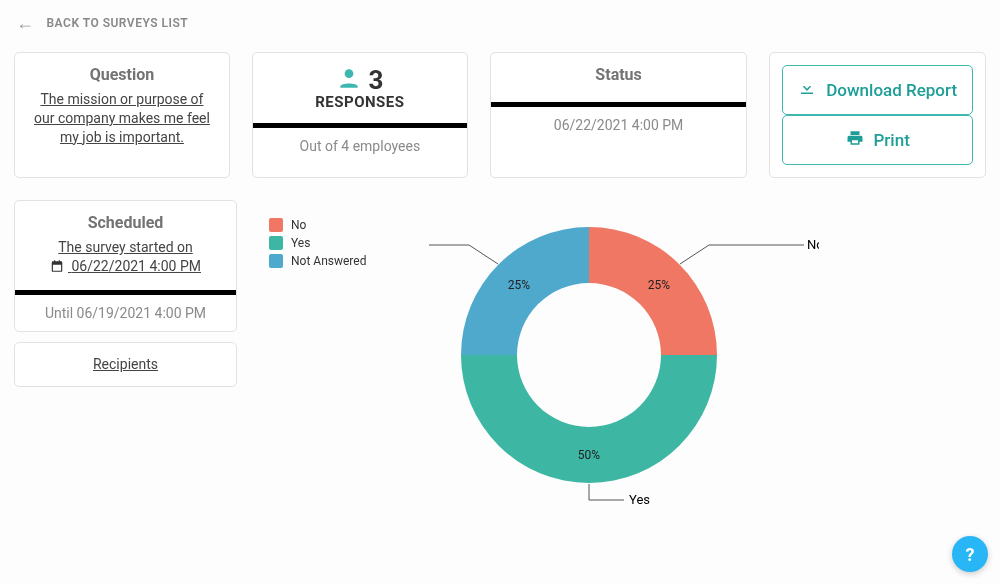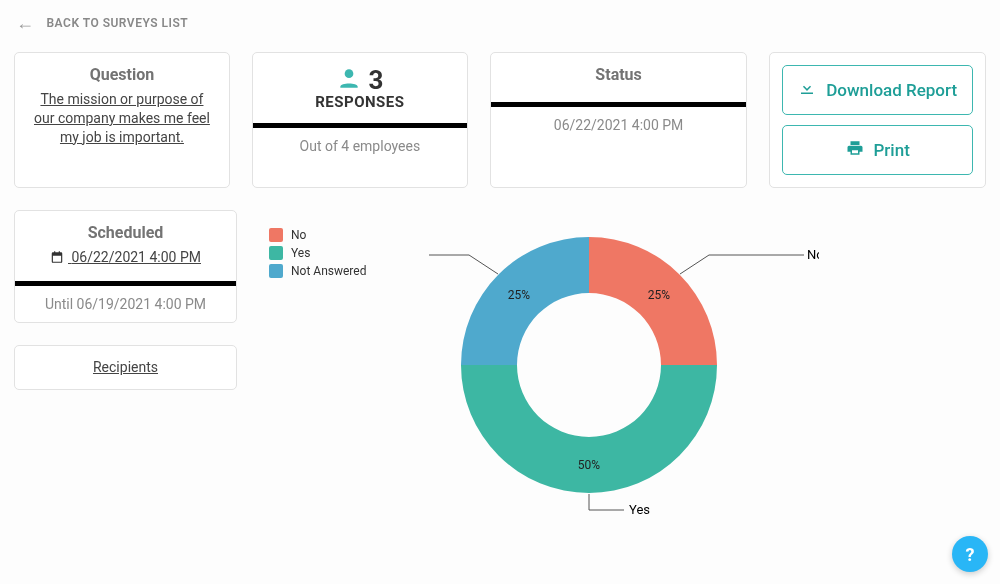--- a/index.html
+++ b/index.html
@@ -59,30 +59,30 @@
     .person-icon { color:#3db7b0; }
 
     .status-val { color:#a83d3d; font-size:16px; font-weight:700; margin-top:2px; }
 
     .btn {
       display:flex; align-items:center; justify-content:center; gap:10px;
       border:1px solid #3db7b0; color:#1e9e97; background:#fff;
       border-radius:5px; height:50px; font-size:17px; font-weight:500;
       cursor:pointer;
     }
-    .btn + .btn { margin-top:10px; }
+    .btn + .btn { }
 
     .lower {
       display:flex;
       gap: 22px;
       padding: 0 14px;
       margin-top: 22px;
       align-items:flex-start;
     }
-    .side-col { width:223px; display:flex; flex-direction:column; gap:22px; }
+    .side-col { width:223px; display:flex; flex-direction:column; gap:10px; }
 
     .chart-area {
       flex: 1;
       position: relative;
       height: 330px;
     }
 
     .legend {
       position:absolute; left:10px; top:18px;
       font-size:12px; color:#333;
@@ -174,20 +174,21 @@
 
 </div>
 
 <div class="lower">
 
   <div class="side-col">
 
     <div class="card">
       <div class="card-body">
         <div class="card-title">Scheduled</div>
+        <div class="card-sub">The survey started on</div>
         <div class="card-sub">
           <span class="cal-icon">
             <svg width="14" height="14" viewBox="0 0 24 24" fill="#333">
                 <path d="M7 2v2H5a2 2 0 00-2 2v14a2 2 0 002 2h14a2 2 0 002-2V6a2 2 0 00-2-2h-2V2h-2v2H9V2H7zm-2 8h14v10H5V10z"></path>
               </svg>
           </span>
           <span>06/22/2021 4:00 PM</span>
         </div>
       </div>
       <div class="card-footer">Until 06/19/2021 4:00 PM</div>

